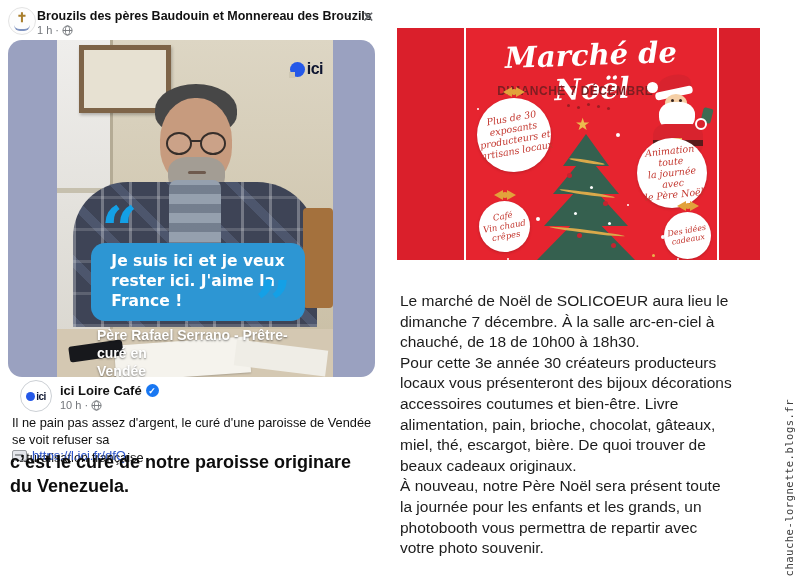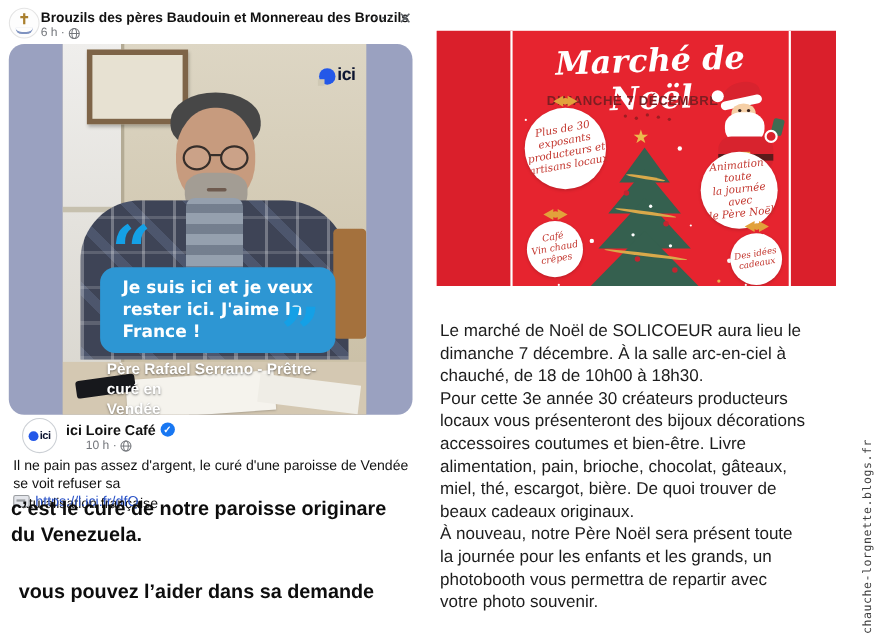--- a/index.html
+++ b/index.html
@@ -67,21 +67,21 @@
     line-height:1.3; text-shadow:0 1px 2px rgba(0,0,0,.5); }
 
   .sh-avatar { left:20px; top:380px; width:32px; height:32px; border-radius:50%; background:#fff;
     border:1px solid #ccd0d5; display:flex; align-items:center; justify-content:center; gap:1px; }
   .sh-disc { position:relative; width:9px; height:9px; border-radius:50%; background:#2458e8; }
   .sh-word { font-size:10px; font-weight:bold; color:#0d1530; letter-spacing:-0.5px; }
   .sh-name { left:60px; top:383px; font-size:13px; font-weight:bold; color:#111;
     display:flex; align-items:center; gap:4px; }
   .badge { display:inline-flex; width:13px; height:13px; border-radius:50%; background:#1877f2;
     color:#fff; font-size:9px; align-items:center; justify-content:center; }
-  .sh-sub { left:78px; top:399px; font-size:11px; color:#73767b; display:flex; align-items:center; gap:3px; }
+  .sh-sub { left:60px; top:399px; font-size:11px; color:#73767b; display:flex; align-items:center; gap:3px; }
   .sh-msg { left:12px; top:414px; width:370px; font-size:12.8px; color:#111; line-height:1.36; }
   .sh-link { left:12px; top:448px; display:flex; align-items:center; gap:5px; }
   .link-icon { width:15px; height:11px; background:#e4e6eb; border:1px solid #9a9da1; border-radius:2px; position:relative; }
   .link-icon::after { content:""; position:absolute; left:2px; top:3px; width:8px; height:2px; background:#9a9da1; }
   .link-url { font-size:13px; color:#2d55c8; }
 
   .comment1 { left:10px; top:451px; width:390px; font-size:18px; font-weight:bold; color:#0d0d0d; line-height:1.33; }
   .comment2 { left:17px; top:528px; width:390px; font-size:18px; font-weight:bold; color:#0d0d0d; }
 
   
@@ -155,21 +155,21 @@
 <body>
 
 <div id="canvas">
 
   <div class="abs fb-avatar">
     <span class="cross">✝</span>
     <span class="boat"></span>
   </div>
   <div class="abs fb-name">Brouzils des pères Baudouin et Monnereau des Brouzils</div>
   <div class="abs fb-sub">
-    <span>6 h</span>
+    <span>1 h</span>
     <span>·</span>
     <svg class="icon-globe" viewBox="0 0 12 12">
       <circle cx="6" cy="6" r="5" fill="none" stroke="#73767b" stroke-width="1"></circle>
       <ellipse cx="6" cy="6" rx="2.3" ry="5" fill="none" stroke="#73767b" stroke-width="1"></ellipse>
       <line x1="1" y1="6" x2="11" y2="6" stroke="#73767b" stroke-width="1"></line>
     </svg>
   </div>
   <div class="abs fb-more">···</div>
   <div class="abs fb-close">✕</div>
 
@@ -227,21 +227,20 @@
   </div>
   <div class="abs sh-msg pl">Il ne pain pas assez d'argent, le curé d'une paroisse de Vendée se voit refuser sa
 naturalisation française</div>
   <div class="abs sh-link">
     <span class="link-icon"></span>
     <span class="link-url">https://l.ici.fr/dfQ</span>
   </div>
 
   <div class="abs comment1 pl">c’est le curé de notre paroisse originare
 du  Venezuela.</div>
-  <div class="abs comment2">vous pouvez l’aider dans sa demande</div>
 
   <div class="abs poster">
     <div class="abs strip-l"></div>
     <div class="abs strip-r"></div>
     <div class="abs snow"></div>
     <div class="abs sparkle"></div>
     <div class="abs p-title">Marché de Noël</div>
     <div class="abs p-date">DIMANCHE 7 DÉCEMBRE 2025</div>
 
     <div class="abs tree">

